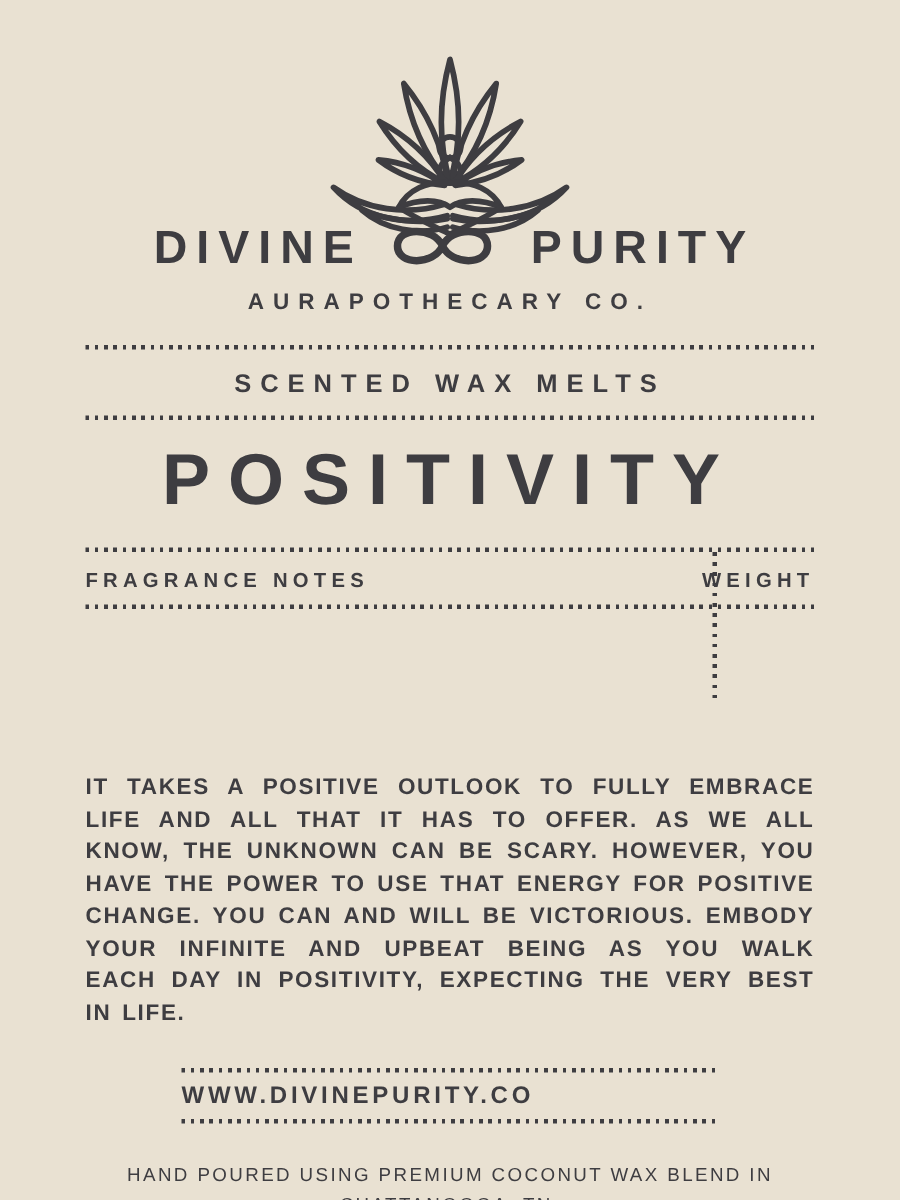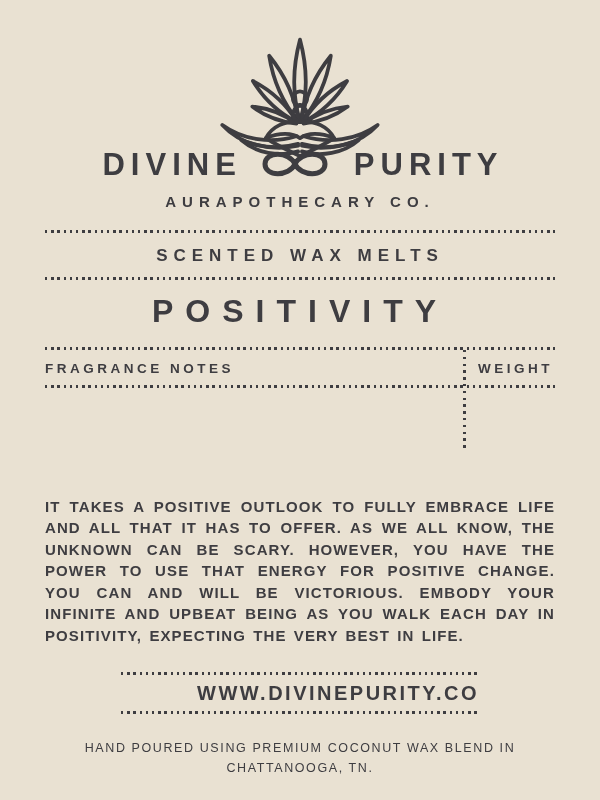--- a/index.html
+++ b/index.html
@@ -1,20 +1,20 @@
 <!DOCTYPE html>
 <html style="--bg: #e9e1d2; --ink: #3e3d41;"><head>
 <meta charset="utf-8">
 <style>
   :root { --bg:#e9e1d2; --ink:#3e3d41; }
   * { box-sizing:border-box; margin:0; padding:0; }
   body { background:#cfc8ba; font-family:"Liberation Sans", sans-serif; }
   .label{
     width:600px; height:800px; margin:0 auto; background:var(--bg);
-    color:var(--ink); padding:0 45px; overflow:hidden; position:relative;
+    color:var(--ink); padding:0 57px; overflow:hidden; position:relative;
   }
   svg{ display:block; }
   
   .dots{
     height:3px;
     background-image:repeating-linear-gradient(90deg, var(--ink) 0 2.4px, transparent 2.4px 6.2px);
   }
   .vdots{
     width:3px;
     background-image:repeating-linear-gradient(180deg, var(--ink) 0 2.4px, transparent 2.4px 6.8px);
@@ -32,21 +32,21 @@
   .brand-sub{
     text-align:center; font-size:15px; font-weight:700; letter-spacing:6px;
     margin-top:8px;
   }
   .divider-1{ margin-top:20px; }
   .product-type{
     text-align:center; font-size:17px; font-weight:700; letter-spacing:6px;
     padding:13px 0 11px;
   }
   .scent-name{
-    text-align:center; font-size:32px; font-weight:700; letter-spacing:12px;
+    text-align:center; font-size:48px; font-weight:700; letter-spacing:12px;
     padding:13px 0 17px; line-height:1.15;
   }
   
   .specs{ position:relative; }
   .specs .vdots{ position:absolute; left:418px; top:3px; height:102px; }
   .spec-row{ display:flex; }
   .spec-cell-left{ width:418px; padding-right:24px; }
   .spec-cell-right{ flex:1; padding-left:15px; }
   .spec-row.headers{ padding:11px 0 9px; }
   .spec-label{ font-size:13.5px; font-weight:700; letter-spacing:3.5px; }
@@ -56,21 +56,21 @@
   }
   
   .description{
     margin-top:44px;
     font-size:15px; font-weight:700; letter-spacing:1.1px; word-spacing:2px;
     line-height:21.5px; text-align:justify;
   }
   
   .website-block{ width:358px; margin:26px auto 0; }
   .website{
-    text-align:right; font-size:20px; font-weight:700; letter-spacing:2.5px;
+    text-align:left; font-size:16px; font-weight:700; letter-spacing:2.5px;
     padding:7px 0 6px;
   }
   
   .footer-note{
     margin:24px auto 0; max-width:460px;
     text-align:center; font-size:12.5px; font-weight:400; letter-spacing:1.6px;
     line-height:20px;
   }
 </style>
 </head>

